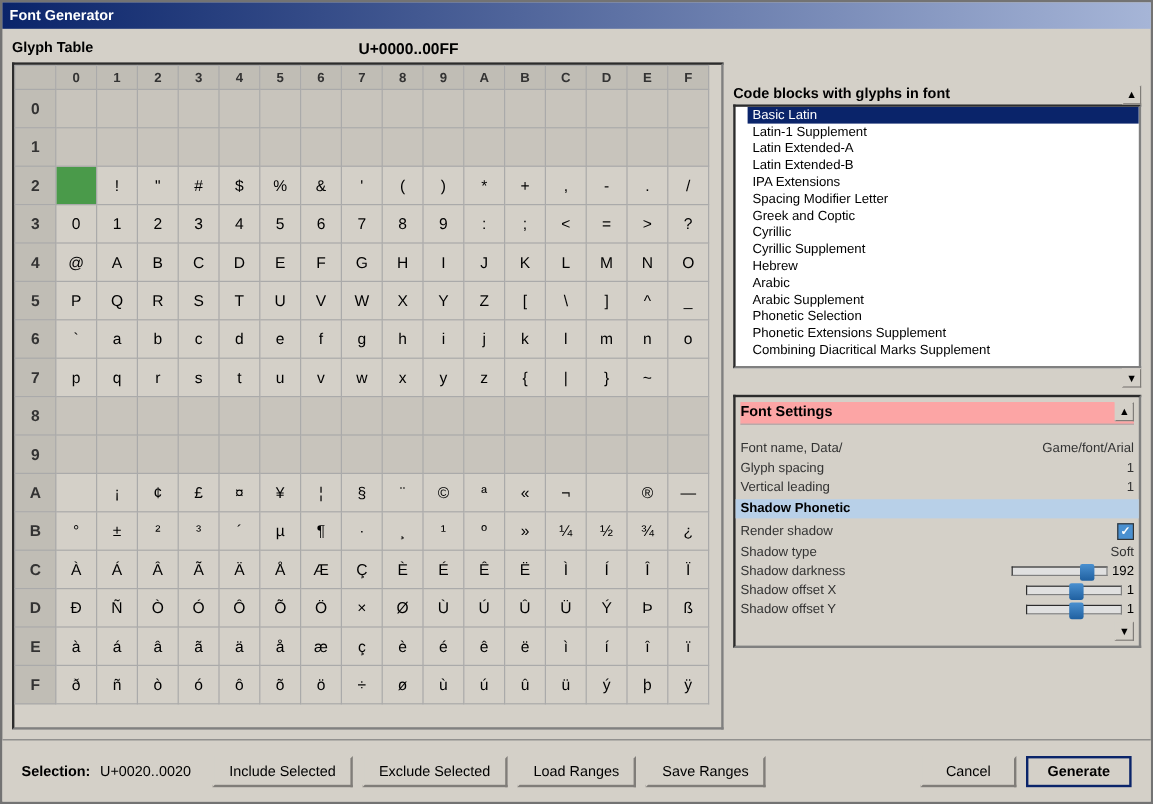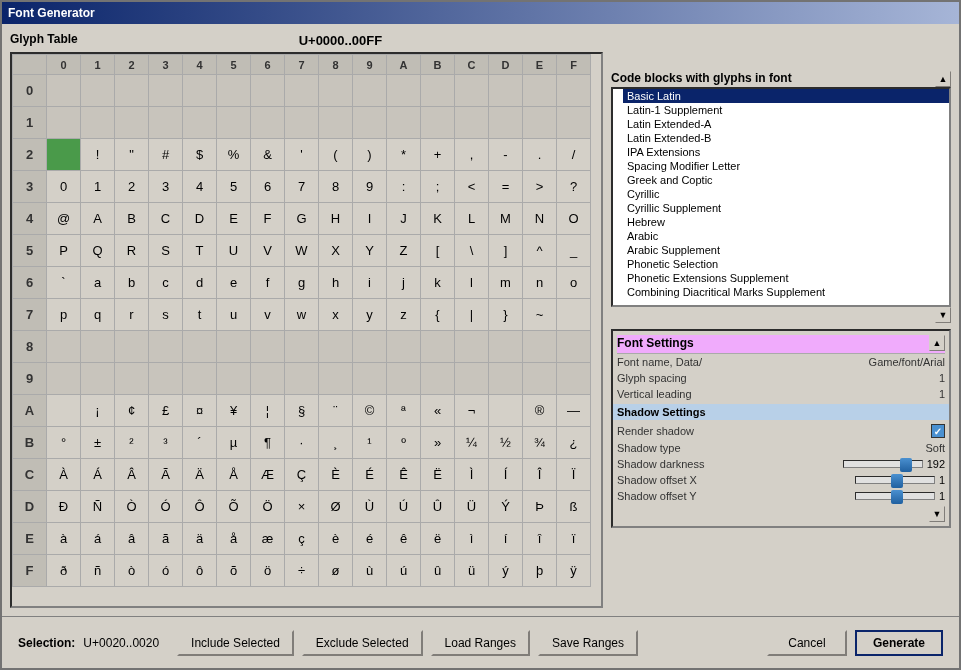--- a/index.html
+++ b/index.html
@@ -119,27 +119,27 @@
       font-size: 11px;
       white-space: nowrap;
       margin-left: 10px;
     }
     .font-settings-box {
       border: 2px inset #808080;
       background: #d4d0c8;
       padding: 4px;
     }
     .font-settings-header {
-      background: #f0abfc;
+      background: #fca5a5;
       font-weight: bold;
       font-size: 12px;
       display: flex;
       justify-content: space-between;
       align-items: center;
-      margin-bottom: 0;
+      margin-bottom: 12px;
       border-bottom: 1px solid #aaa;
       padding-bottom: 2px;
     }
     .settings-row {
       display: flex;
       justify-content: space-between;
       align-items: center;
       padding: 2px 0;
       font-size: 11px;
     }
@@ -636,21 +636,21 @@
         <div class="settings-row">
           <span class="settings-label">Glyph spacing</span>
           <span class="settings-value">1</span>
         </div>
         <div class="settings-row">
           <span class="settings-label">Vertical leading</span>
           <span class="settings-value">1</span>
         </div>
 
         <div class="settings-row section-header">
-          <span>Shadow Settings</span>
+          <span>Shadow Phonetic</span>
         </div>
 
         <div class="settings-row">
           <span class="settings-label">Render shadow</span>
           <div class="checkbox-blue">✓</div>
         </div>
         <div class="settings-row">
           <span class="settings-label">Shadow type</span>
           <span class="settings-value">Soft</span>
         </div>

